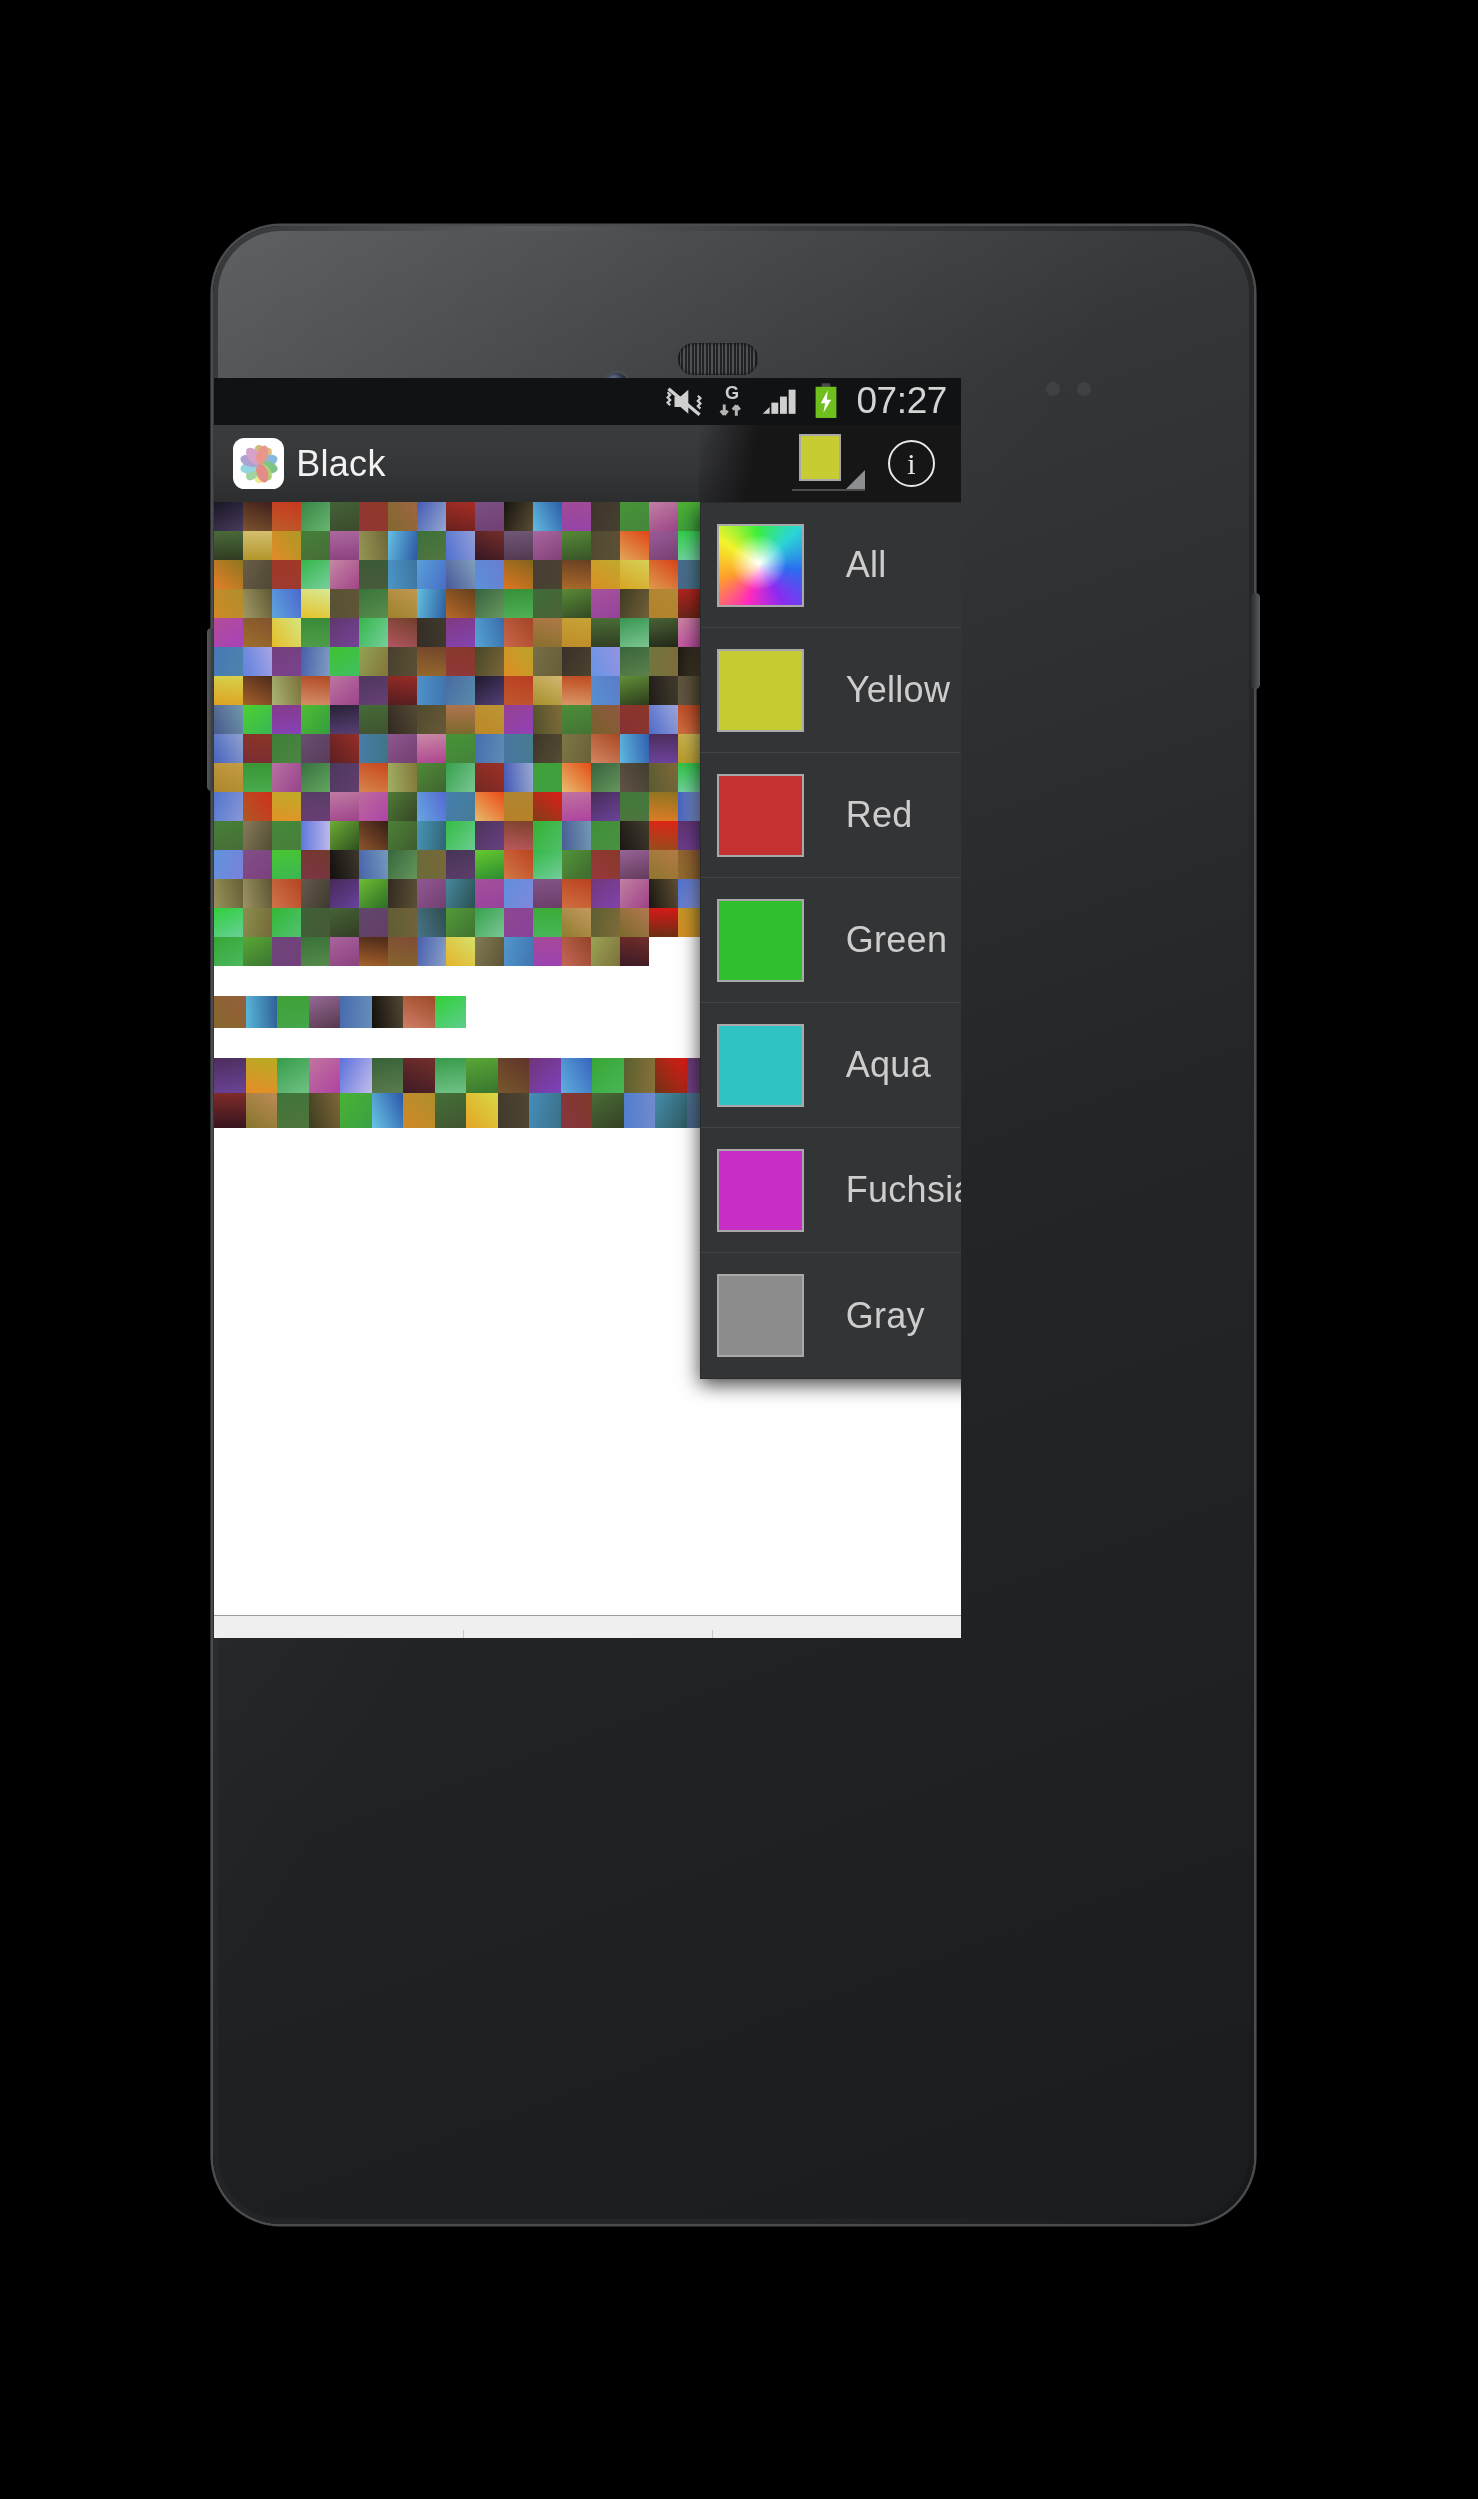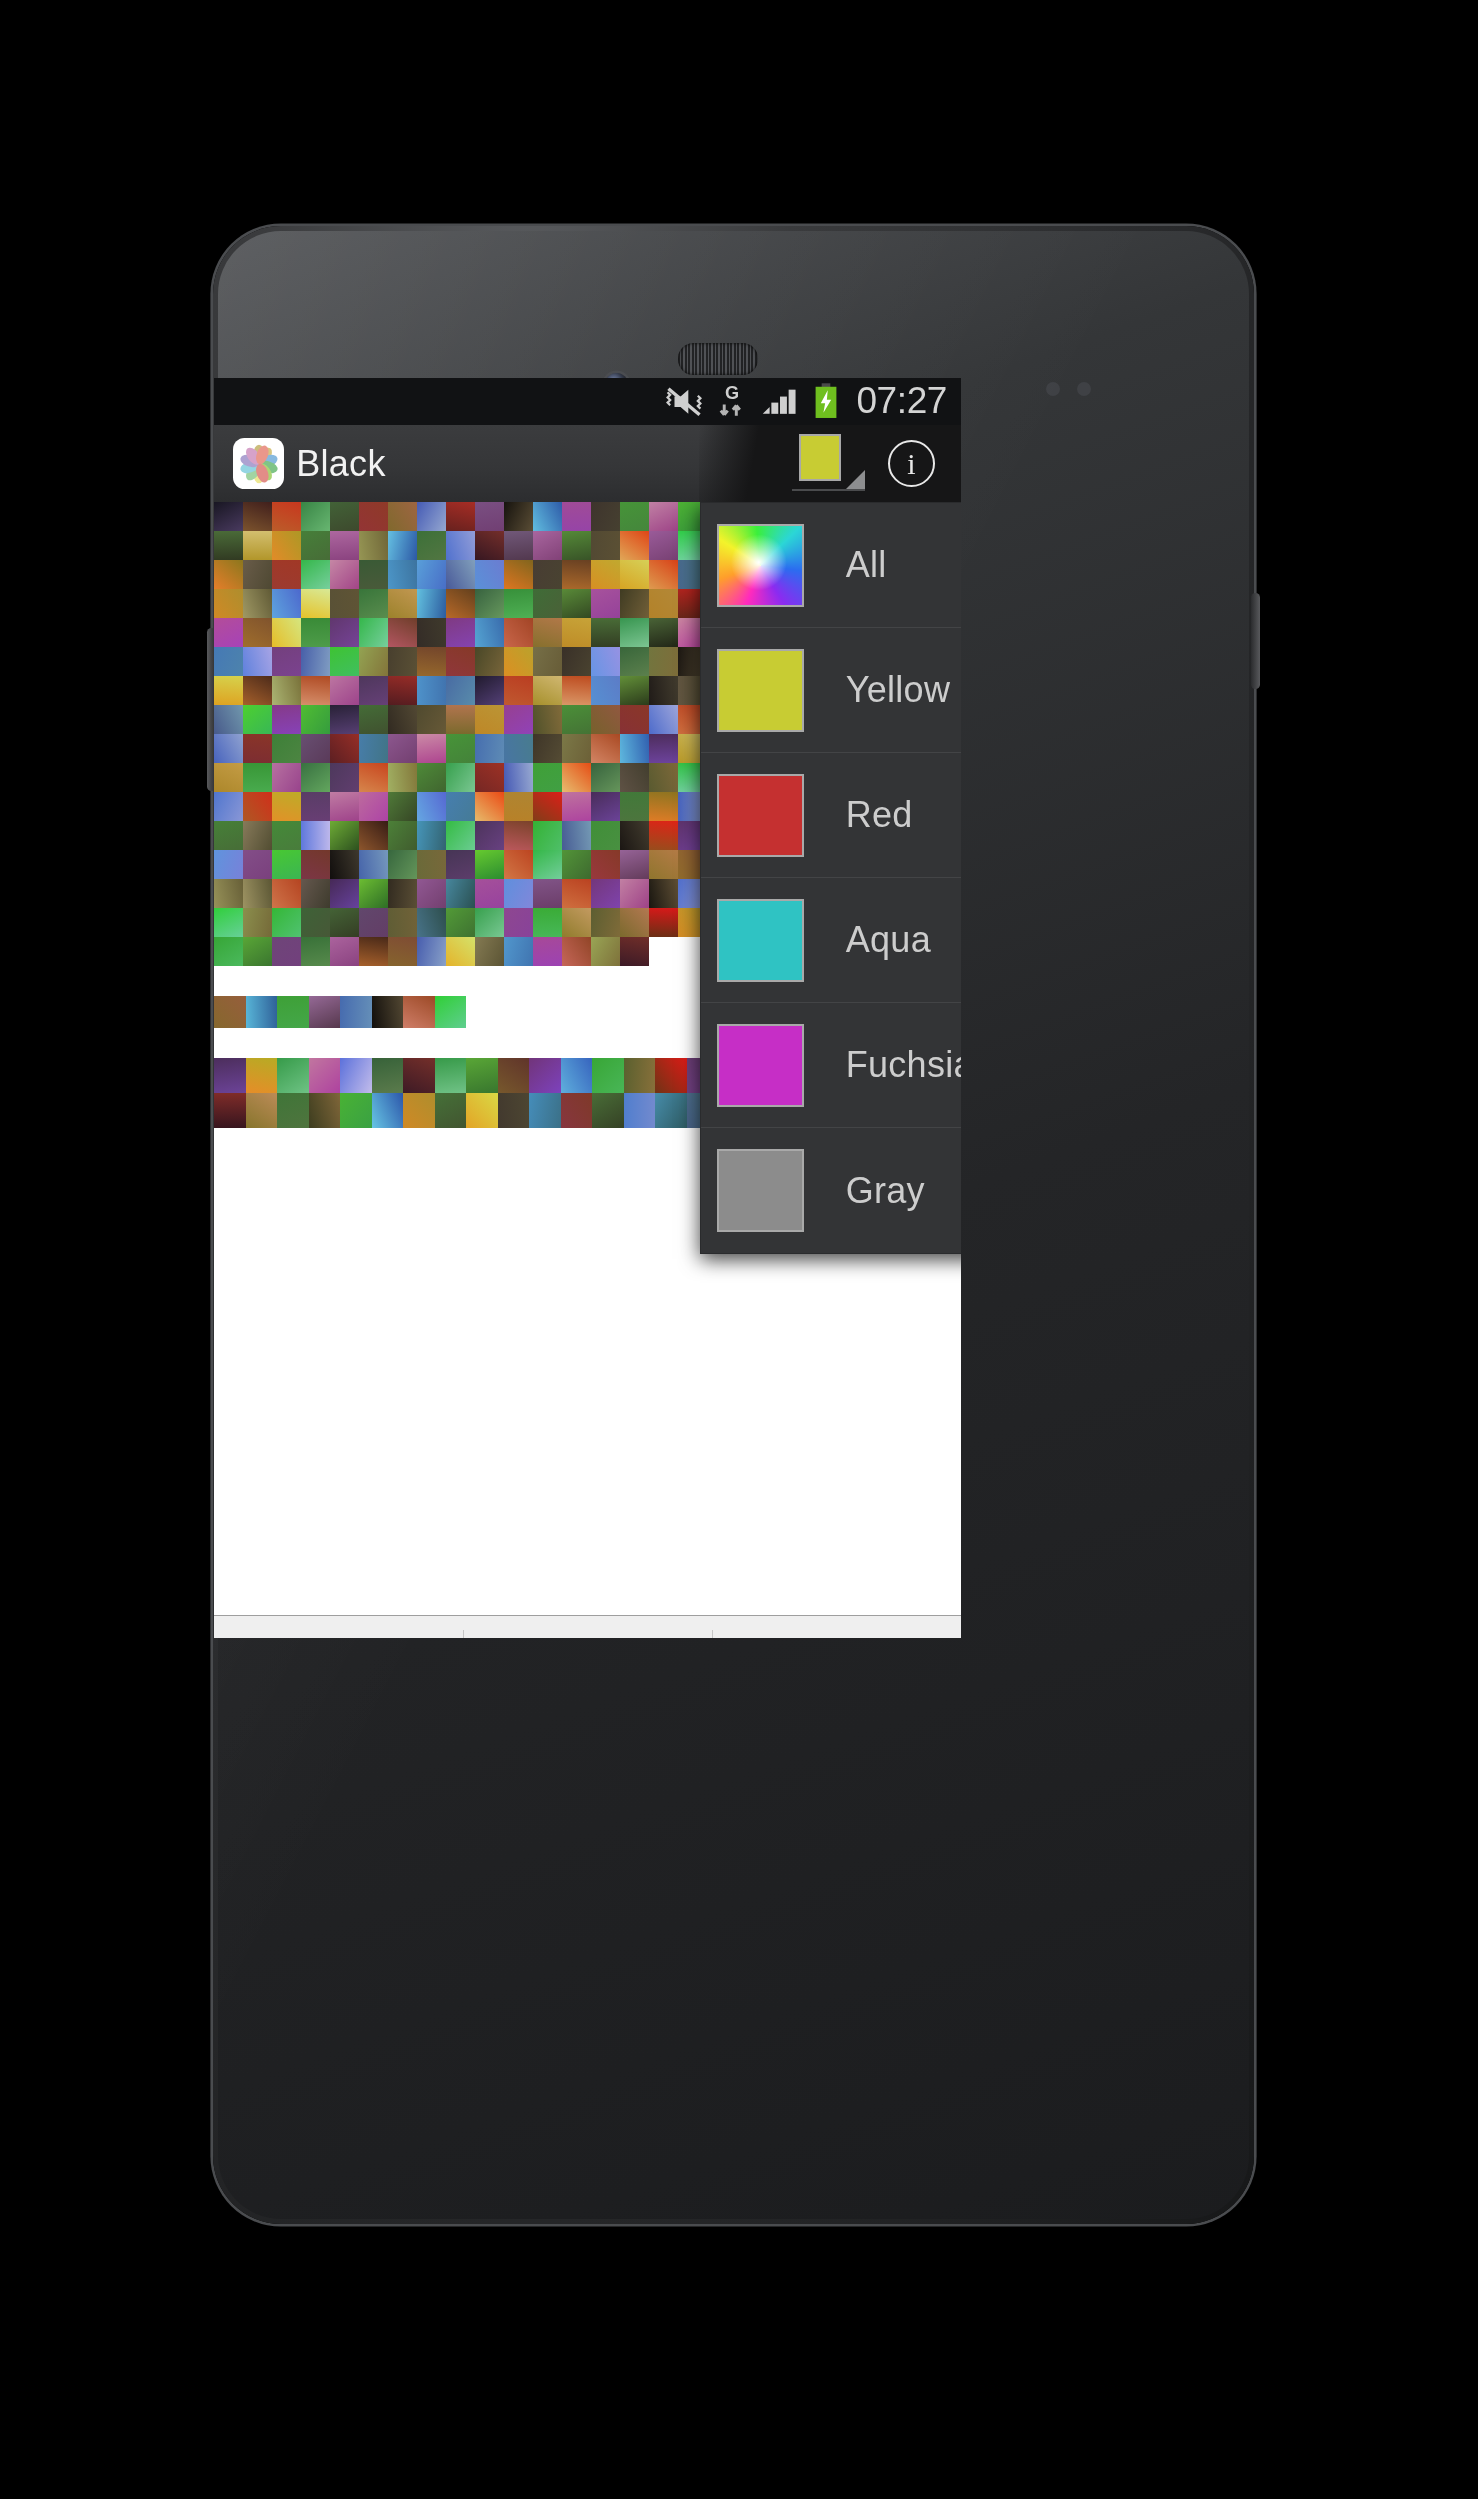--- a/index.html
+++ b/index.html
@@ -720,20 +720,24 @@
         </div>
         <div class="dropdown-item">
           <div class="dropdown-swatch" style="background: rgb(200, 204, 51);"></div>
           <div class="dropdown-label">Yellow</div>
         </div>
         <div class="dropdown-item">
           <div class="dropdown-swatch" style="background: rgb(197, 48, 48);"></div>
           <div class="dropdown-label">Red</div>
         </div>
         <div class="dropdown-item">
+          <div class="dropdown-swatch" style="background: rgb(47, 191, 47);"></div>
+          <div class="dropdown-label">Green</div>
+        </div>
+        <div class="dropdown-item">
           <div class="dropdown-swatch" style="background: rgb(47, 195, 195);"></div>
           <div class="dropdown-label">Aqua</div>
         </div>
         <div class="dropdown-item">
           <div class="dropdown-swatch" style="background: rgb(198, 46, 198);"></div>
           <div class="dropdown-label">Fuchsia</div>
         </div>
         <div class="dropdown-item">
           <div class="dropdown-swatch" style="background: rgb(140, 140, 140);"></div>
           <div class="dropdown-label">Gray</div>

